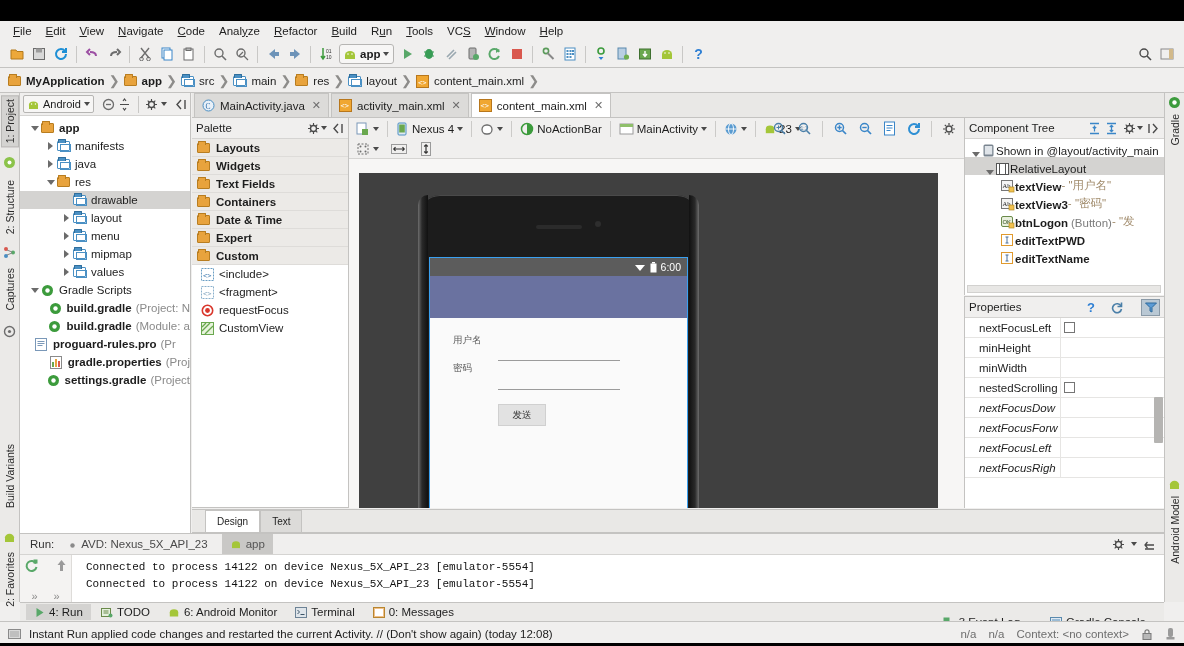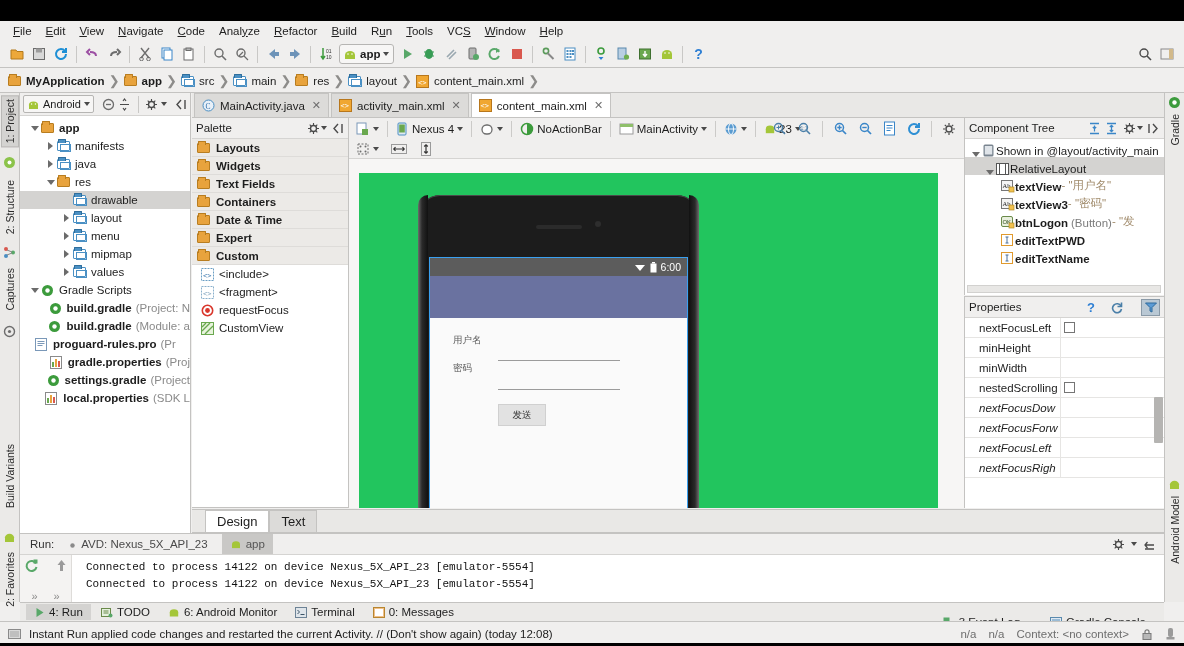--- a/index.html
+++ b/index.html
@@ -167,21 +167,21 @@
   .dt-sep { width:1px;height:16px;background:#cbcac8;margin:0 4px;}
   .dt-zoom { position:absolute; right:4px; top:1px; display:flex; align-items:center; gap:2px;}
 
   
   .design-surface {
     position:absolute; left:349px; top:159px; width:615px; height:349px;
     background:#f7f6f5; overflow:hidden;
   }
   .device-canvas {
     position:absolute; left:10px; top:14px; width:579px; height:349px;
-    background:#22c55e;
+    background:#404040;
   }
   .phone {
     position:absolute; left:59px; top:22px; width:281px; height:400px;
     background:#1c1c1c;
     border-radius:22px 22px 0 0;
     box-shadow: inset 0 0 0 1px #4a4a4a;
   }
   .phone-bezel-l { position:absolute; left:0; top:0; width:10px; height:100%;
     background: linear-gradient(to right,#6d6d6d 0%,#2a2a2a 40%,#111 100%); border-radius:22px 0 0 0;}
   .phone-bezel-r { position:absolute; right:0; top:0; width:10px; height:100%;
@@ -205,21 +205,21 @@
     font-size:9.5px; color:#353535; display:flex; align-items:center; justify-content:center;
   }
 
   
   .dtt {
     position:absolute; left:192px; top:509px; width:972px; height:24px;
     background:#e9e8e6; border-top:1px solid #c4c3c1; border-bottom:1px solid #c4c3c1;
     display:flex; align-items:flex-end;
   }
   .dtt-tab {
-    height:22px; padding:0 11px; display:flex; align-items:center; font-size:13px;
+    height:22px; padding:0 11px; display:flex; align-items:center; font-size:10px;
     background:#dcdbd9; border:1px solid #c4c3c1; border-bottom:none; cursor:default;
   }
   .dtt-tab.active { background:#ffffff; }
   .hsb { position:absolute; left:196px; top:514px; width:150px; height:9px; background:#e4e3e1; border:1px solid #cfcecc;}
   .hsb i { position:absolute; left:0; top:0; width:88px; height:7px; background:#b5b4b2; border-radius:1px;}
 
   
   .ctree {
     position:absolute; left:964px; top:118px; width:200px; height:177px;
     background:#ffffff; border-left:1px solid #c4c3c1;
@@ -821,33 +821,20 @@
       <div class="trow" style="padding-left:24px">
         <span class="tw"></span>
         <span class="ic">
           <svg width="13" height="13" viewBox="0 0 13 13" style="position:absolute;left:0;top:1px;">
               <circle cx="6.5" cy="6.5" r="5.5" fill="#3c9b3c"></circle>
               <circle cx="6.5" cy="6.5" r="2.2" fill="#fff"></circle>
             </svg>
         </span>
         <span class="tlabel b">settings.gradle</span>
         <span class="tsub">(Project</span>
-      </div>
-      <div class="trow" style="padding-left:24px">
-        <span class="tw"></span>
-        <span class="ic">
-          <svg width="12" height="13" viewBox="0 0 12 13" style="position:absolute;left:0;top:1px;">
-              <rect x="0.5" y="0.5" width="11" height="12" fill="#fff" stroke="#8a8a8a"></rect>
-              <rect x="2" y="6" width="2" height="5" fill="#6aa84f"></rect>
-              <rect x="5" y="3" width="2" height="8" fill="#e8a33d"></rect>
-              <rect x="8" y="5" width="2" height="6" fill="#d9584e"></rect>
-            </svg>
-        </span>
-        <span class="tlabel b">local.properties</span>
-        <span class="tsub">(SDK L</span>
       </div>
     </div>
   </div>
 
   <div class="editor-tabs">
     <div class="etab">
       <svg width="13" height="13" viewBox="0 0 13 13">
           <circle cx="6.5" cy="6.5" r="5.5" fill="#e8f0f8" stroke="#4a8ec2"></circle>
           <text x="3.5" y="9.5" font-size="7.5" fill="#2e6ea8" font-family="serif">C</text>
         </svg>

